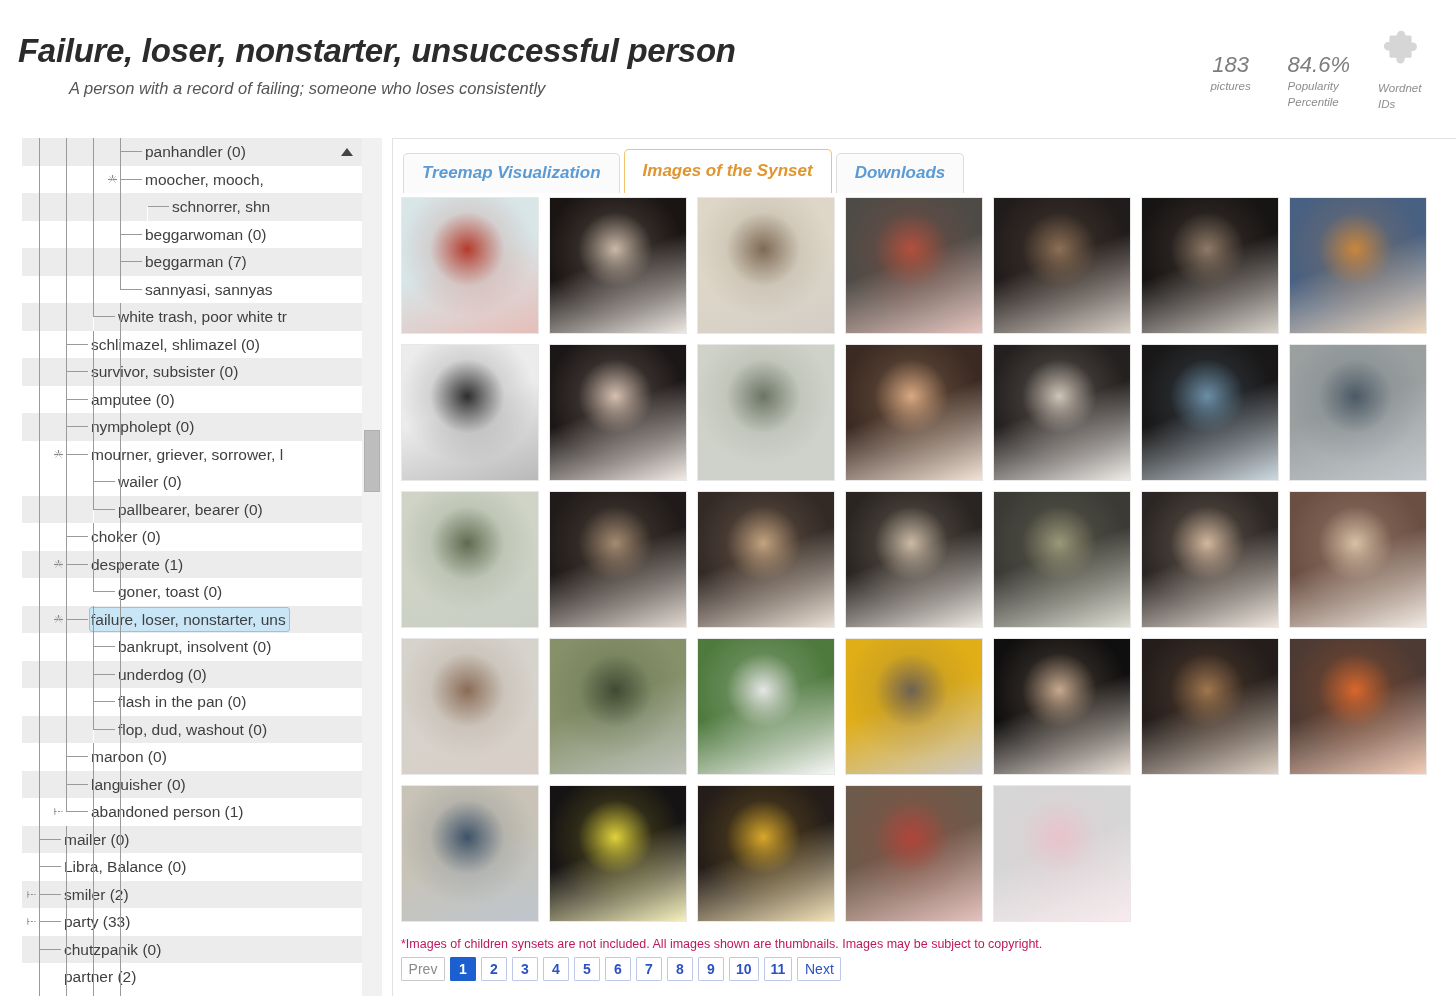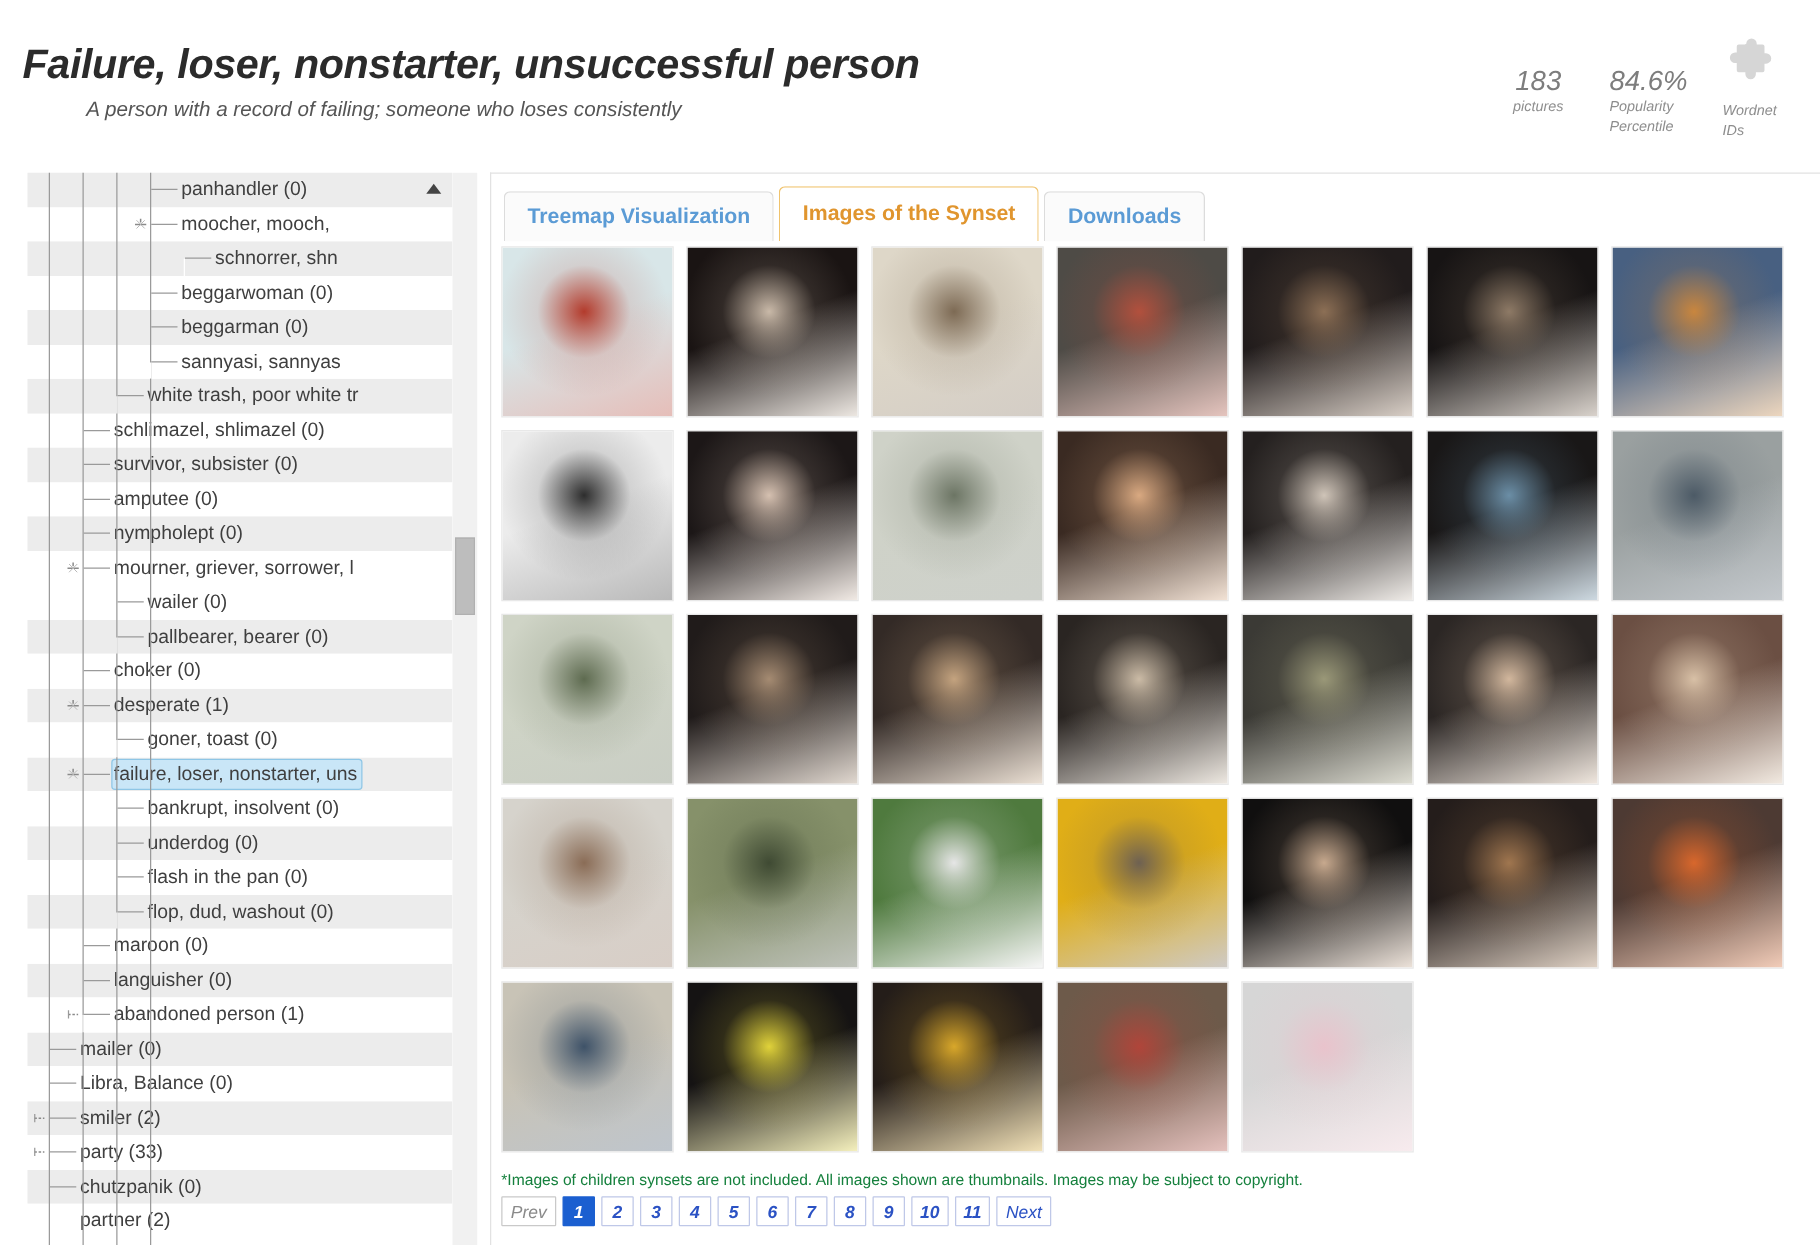--- a/index.html
+++ b/index.html
@@ -209,20 +209,21 @@
     font-size: 17px;
     font-weight: bold;
     border: 1px solid #dcdcdc;
     border-bottom: none;
     border-radius: 5px 5px 0 0;
     background: #fbfbfb;
     color: #5b9bd5;
     margin-right: 4px;
     cursor: pointer;
     white-space: nowrap;
+    font-style: italic;
   }
   .tab.active {
     background: #ffffff;
     border-color: #f0c36d;
     color: #e0952e;
     height: 44px;
     line-height: 42px;
   }
 
   #grid {
@@ -244,29 +245,28 @@
   }
   .thumb .ph {
     position: absolute;
     left: 0; top: 0; right: 0; bottom: 0;
   }
 
   #footnote {
     position: absolute;
     left: 8px; top: 798px;
     font-size: 12.5px;
-    color: #15803d;
+    color: #be185d;
     white-space: nowrap;
   }
   #pagination {
     position: absolute;
     left: 8px; top: 818px;
     display: flex;
     gap: 5px;
-    font-style: italic;
   }
   .page-btn {
     min-width: 26px;
     height: 24px;
     padding: 0 6px;
     border: 1px solid #bfc8e8;
     background: #ffffff;
     color: #2b52c4;
     font-size: 14px;
     font-weight: bold;
@@ -353,21 +353,21 @@
           <span class="node-label" style="left: 172px;">schnorrer, shn</span>
         </div>
         <div class="tree-row odd">
           <div class="row-stripe"></div>
           <div class="conn-h" style="left: 121px; width: 21px;"></div>
           <span class="node-label" style="left: 145px;">beggarwoman (0)</span>
         </div>
         <div class="tree-row">
           <div class="row-stripe"></div>
           <div class="conn-h" style="left: 121px; width: 21px;"></div>
-          <span class="node-label" style="left: 145px;">beggarman (0)</span>
+          <span class="node-label" style="left: 145px;">beggarman (7)</span>
         </div>
         <div class="tree-row odd">
           <div class="row-stripe"></div>
           <div class="conn-h" style="left: 121px; width: 21px;"></div>
           <div class="conn-v" style="left: 120px; top: 14px; height: 13.5px; background: rgb(255, 255, 255); z-index: 3;"></div>
           <span class="node-label" style="left: 145px;">sannyasi, sannyas</span>
         </div>
         <div class="tree-row">
           <div class="row-stripe"></div>
           <div class="conn-h" style="left: 94px; width: 21px;"></div>

